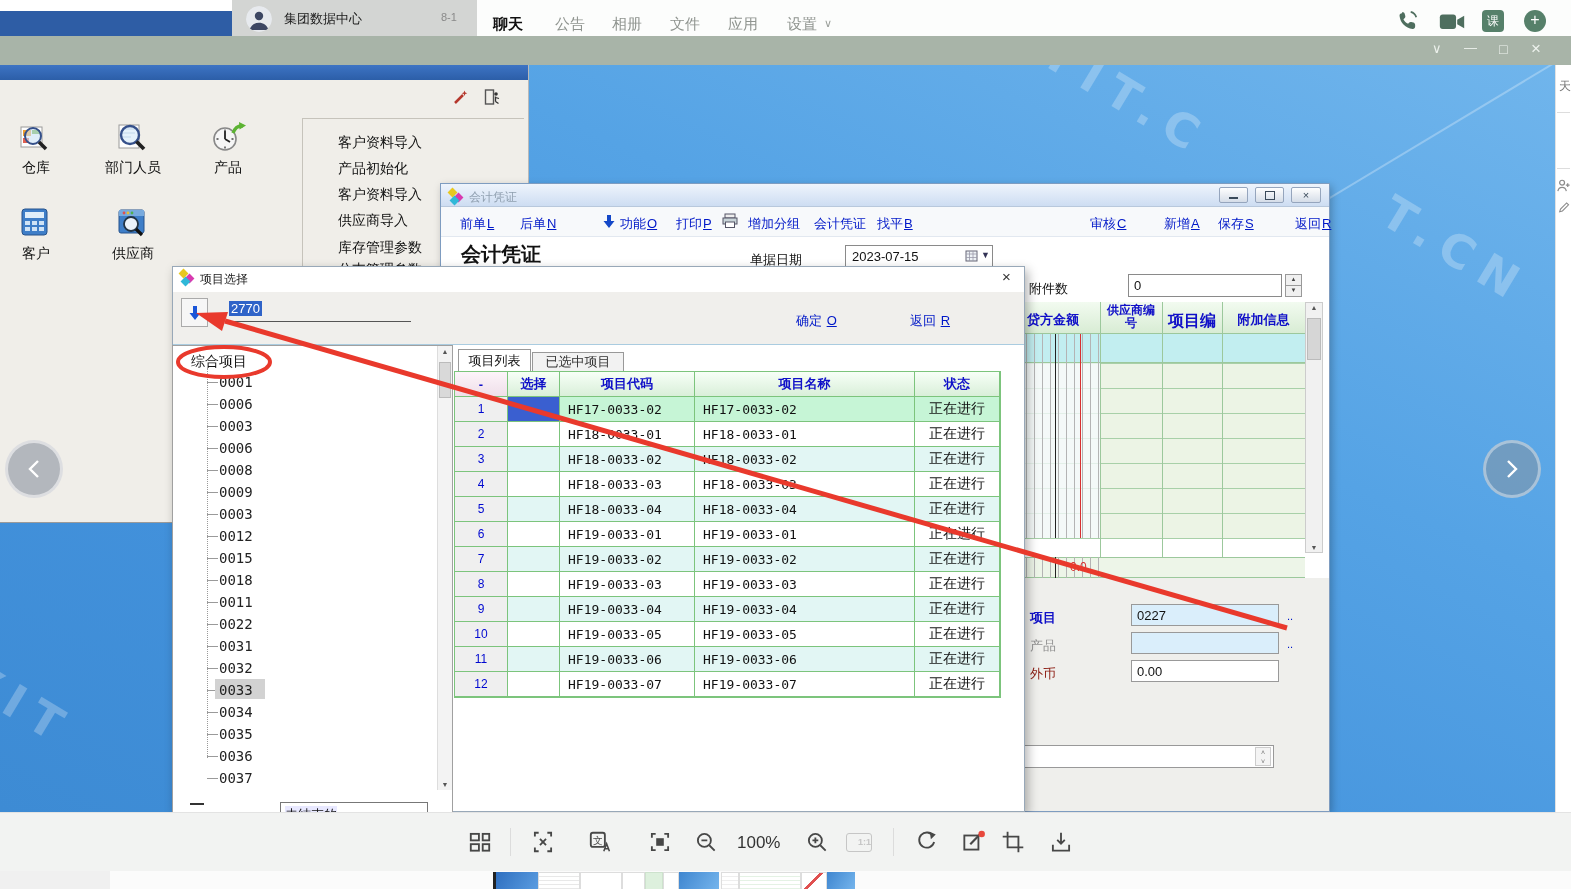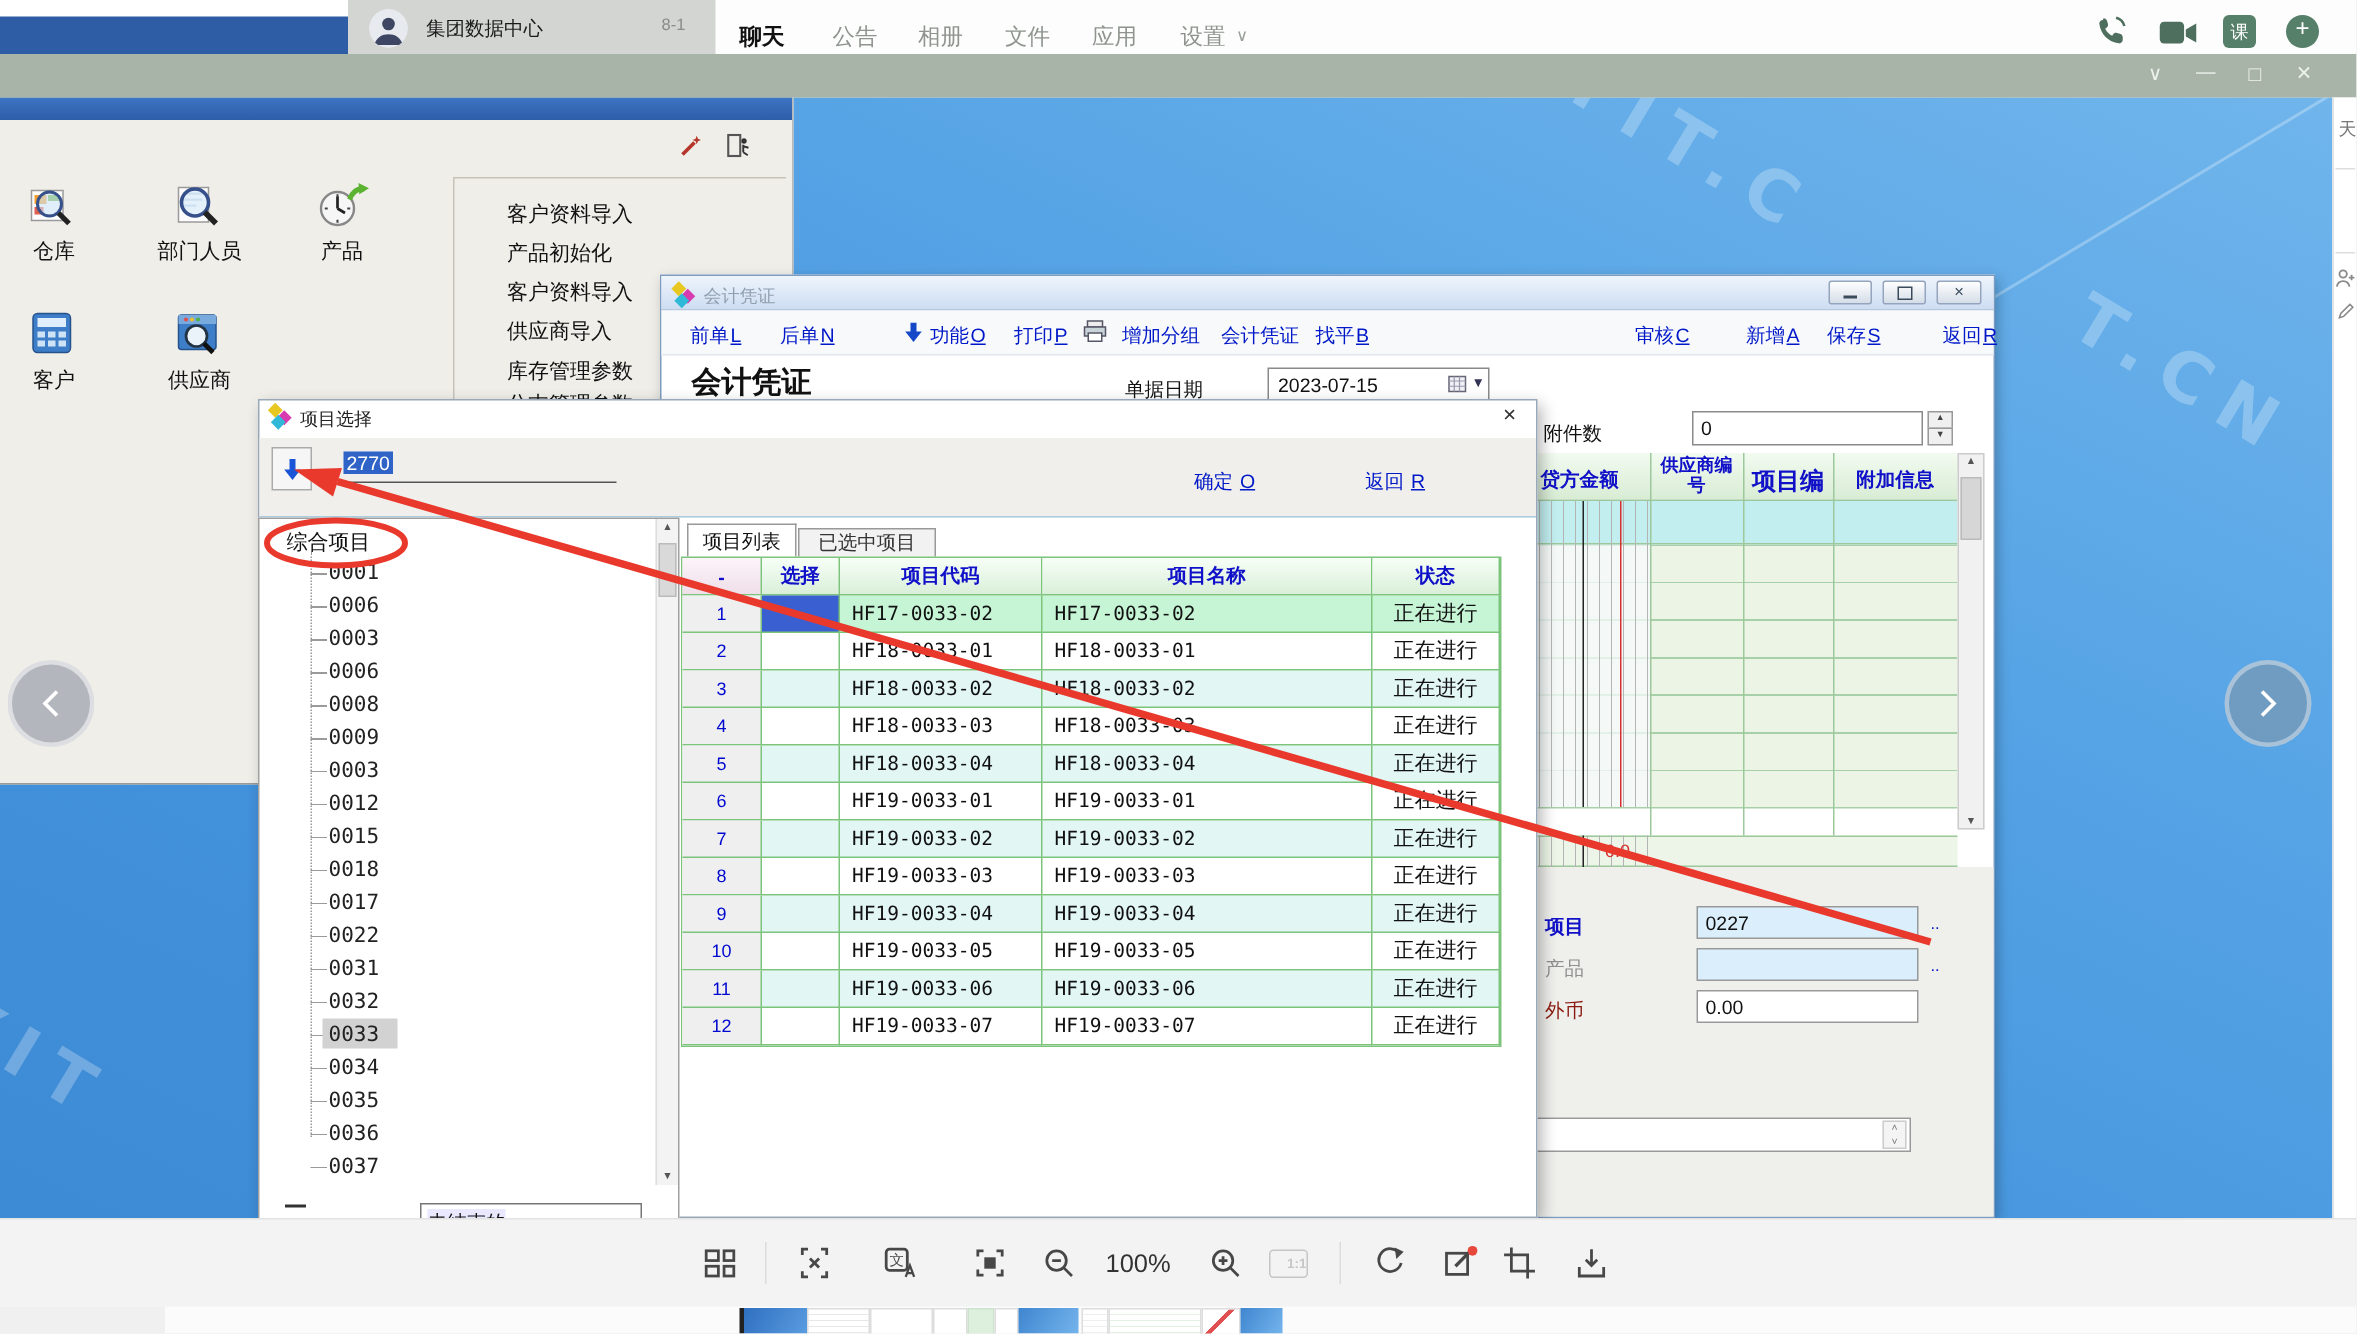--- a/index.html
+++ b/index.html
@@ -273,21 +273,21 @@
     <span class="tree-item" style="top:28px">0001</span>
     <span class="tree-item" style="top:50px">0006</span>
     <span class="tree-item" style="top:72px">0003</span>
     <span class="tree-item" style="top:94px">0006</span>
     <span class="tree-item" style="top:116px">0008</span>
     <span class="tree-item" style="top:138px">0009</span>
     <span class="tree-item" style="top:160px">0003</span>
     <span class="tree-item" style="top:182px">0012</span>
     <span class="tree-item" style="top:204px">0015</span>
     <span class="tree-item" style="top:226px">0018</span>
-    <span class="tree-item" style="top:248px">0017</span>
+    <span class="tree-item" style="top:248px">0011</span>
     <span class="tree-item" style="top:270px">0022</span>
     <span class="tree-item" style="top:292px">0031</span>
     <span class="tree-item" style="top:314px">0032</span>
     <span class="tree-item" style="top:336px">0033</span>
     <span class="tree-item" style="top:358px">0034</span>
     <span class="tree-item" style="top:380px">0035</span>
     <span class="tree-item" style="top:402px">0036</span>
     <span class="tree-item" style="top:424px">0037</span>
 
     <div style="position:absolute;right:0;top:0;width:15px;height:444px;background:#f3f3f3;border-left:1px solid #ddd;box-sizing:border-box">

